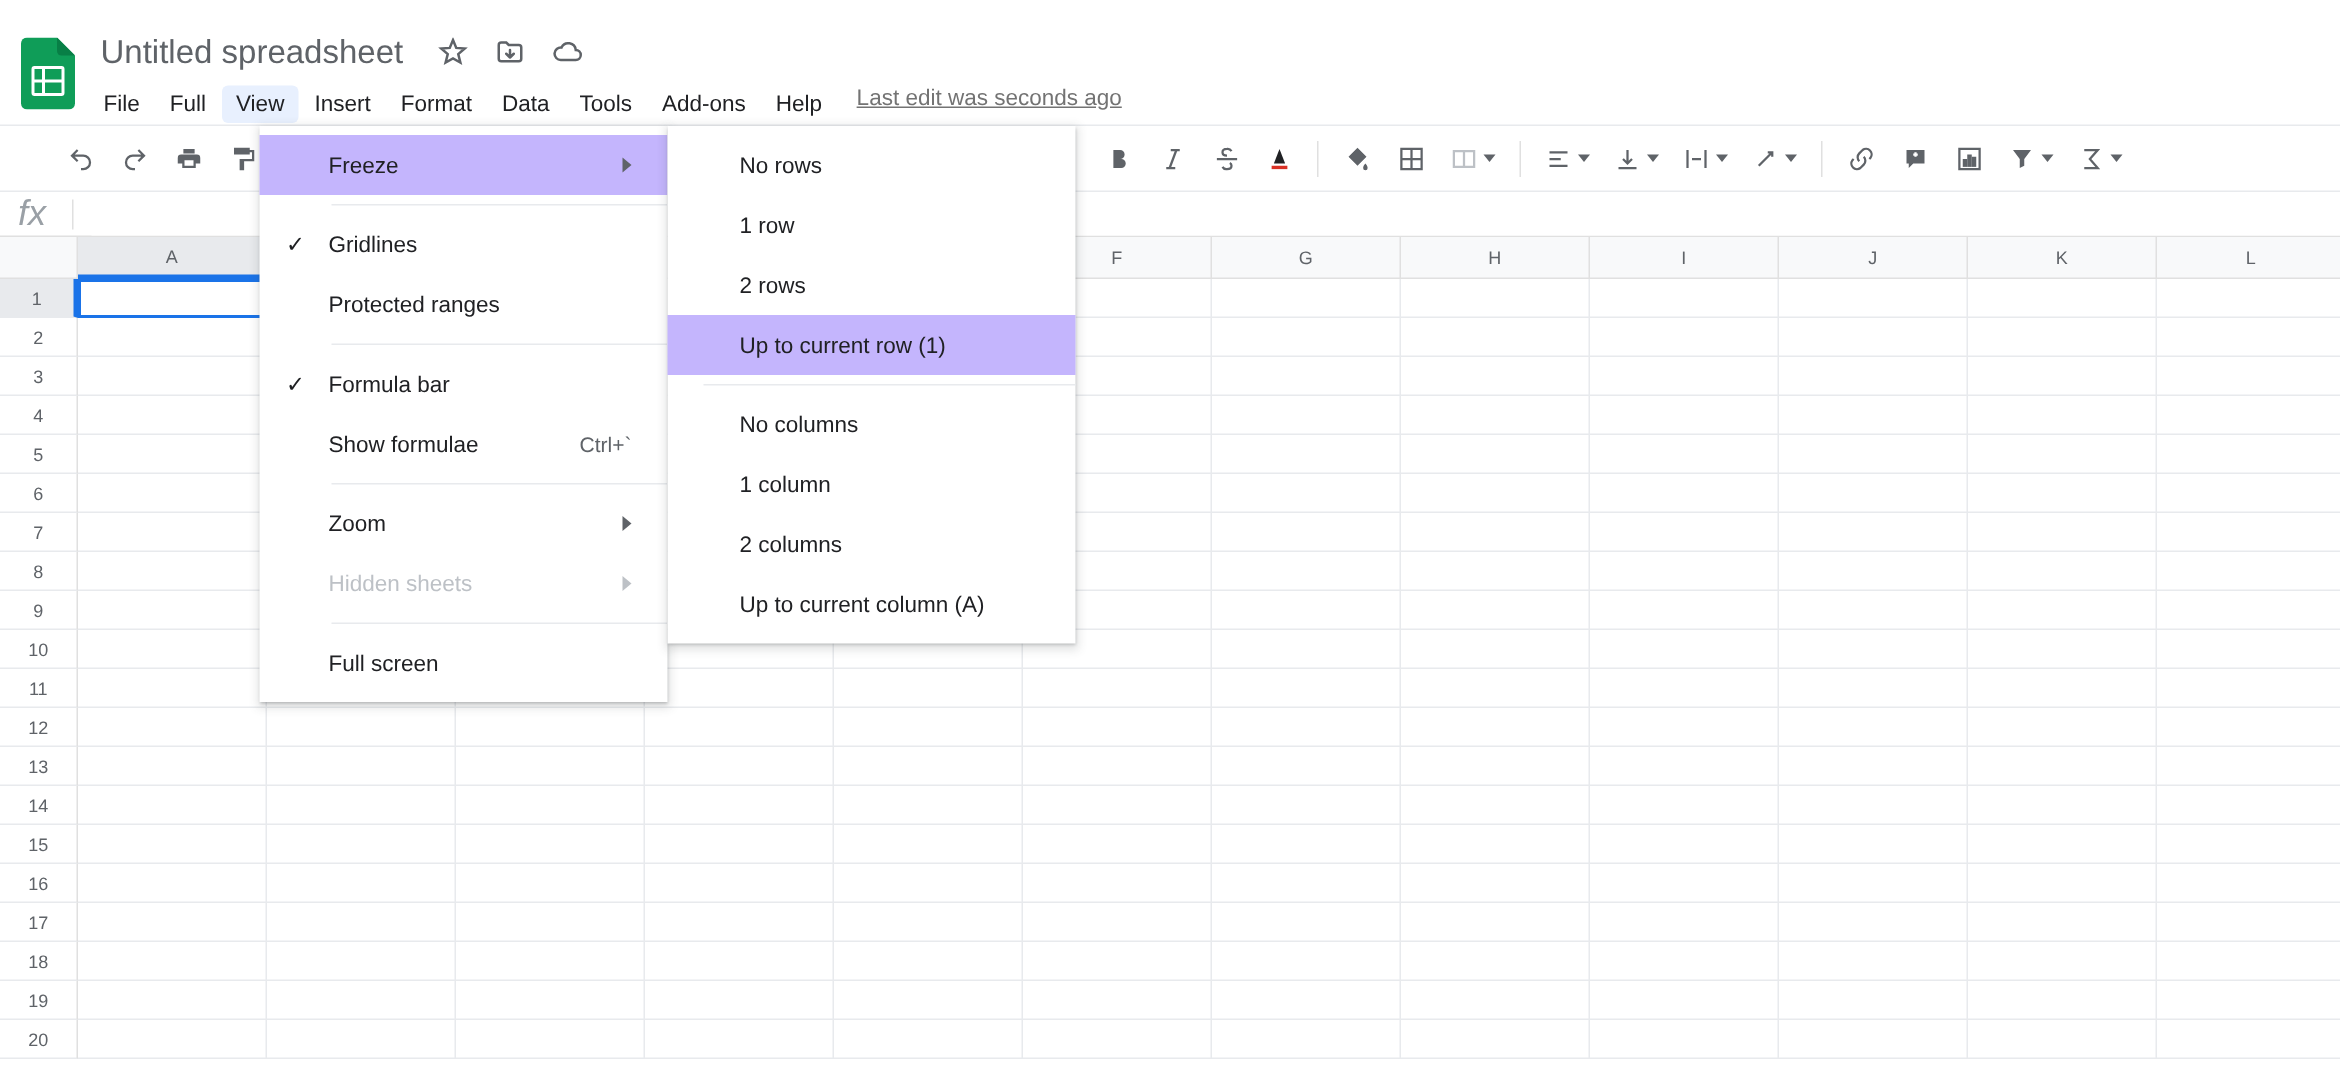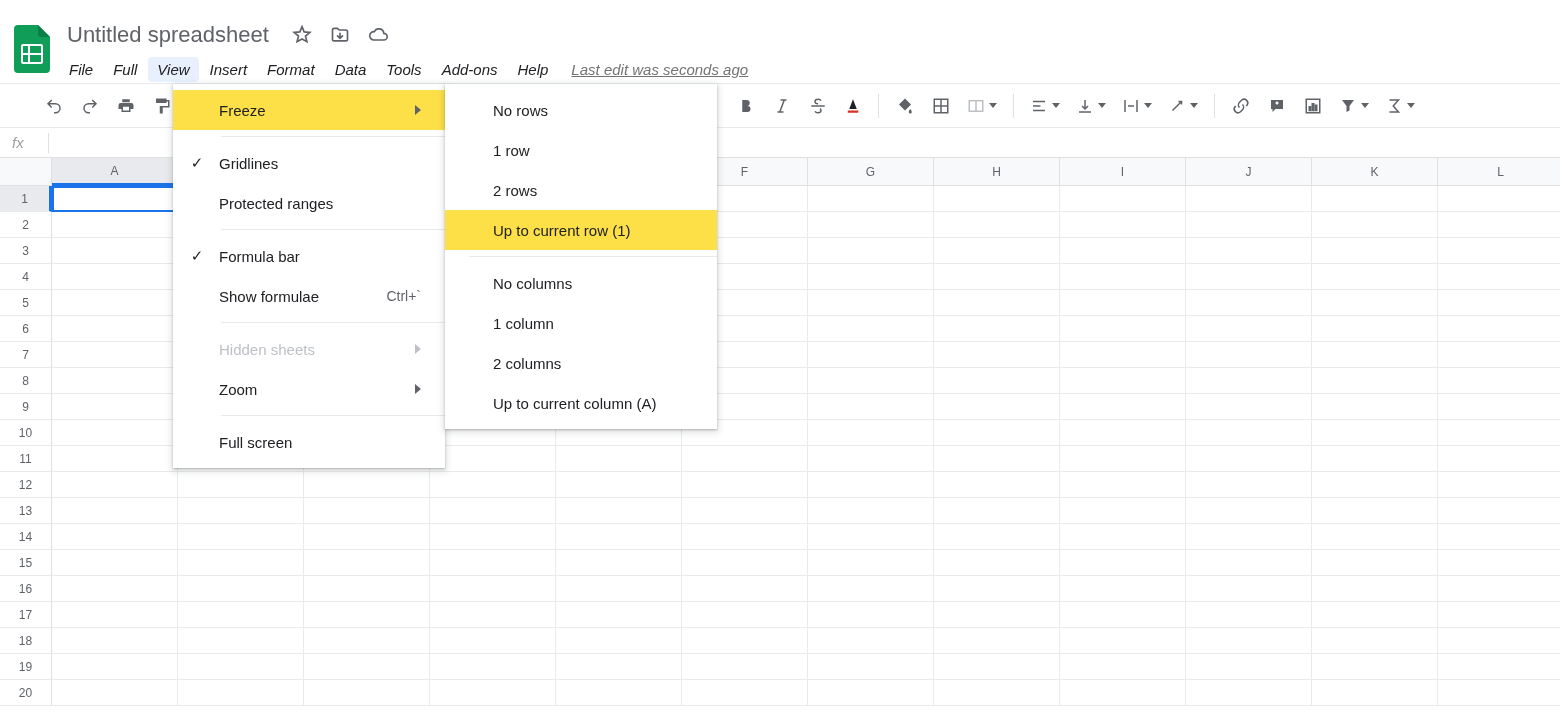--- a/index.html
+++ b/index.html
@@ -32,21 +32,21 @@
   .title-area { display: flex; flex-direction: column; }
   .doc-name-row { display: flex; align-items: center; gap: 14px; height: 32px; }
   .doc-title {
     font-size: 22px;
     color: #5f6368;
     padding: 2px 6px;
     border: 1px solid transparent;
     border-radius: 4px;
   }
   .title-icon { color: #5f6368; display:flex; align-items:center; justify-content:center; width:24px; height:24px; }
-  .menubar { display: flex; align-items: center; margin-top: 6px; gap: 2px; font-style: italic; }
+  .menubar { display: flex; margin-top: 6px; gap: 2px; }
   .menu-item {
     font-size: 15px;
     color: #202124;
     padding: 4px 9px;
     border-radius: 4px;
     cursor: pointer;
   }
   .menu-item.active { background: #e8f0fe; }
   .last-edit {
     font-size: 15px;
@@ -88,21 +88,21 @@
   .formula-bar {
     height: 30px;
     display: flex;
     align-items: center;
     border-bottom: 1px solid #e0e0e0;
     padding-left: 12px;
   }
   .fx-label {
     font-style: italic;
     color: #9aa0a6;
-    font-size: 15px;
+    font-size: 24px;
     width: 36px;
   }
   .fx-sep { width:1px; height:20px; background:#e0e0e0; margin-right:12px;}
   .fx-input {
     flex: 1; border: none; outline: none;
     font-size: 14px; height: 100%;
   }
 
   
   .grid { display: flex; }
@@ -165,21 +165,21 @@
   .submenu { left: 445px; top: 84px; width: 272px; }
   .dd-item {
     display: flex; align-items: center;
     height: 40px;
     padding: 0 24px 0 14px;
     font-size: 15px;
     color: #202124;
     cursor: pointer;
     gap: 12px;
   }
-  .dd-item:hover, .dd-item.highlight { background: #fde047; }
+  .dd-item:hover, .dd-item.highlight { background: #c4b5fd; }
   .dd-item.disabled { color: #bdc1c6; cursor: default; }
   .dd-item .check { width: 20px; color: #202124; display:flex; align-items:center; justify-content:center; }
   .dd-item .lbl { flex: 1; }
   .dd-item .shortcut { color: #5f6368; font-size: 14px; }
   .dd-item .arrow-right {
     width: 0; height: 0;
     border-top: 5px solid transparent;
     border-bottom: 5px solid transparent;
     border-left: 6px solid #5f6368;
   }
@@ -722,30 +722,30 @@
   <div class="dd-item">
     <span class="check">✓</span>
     <span class="lbl">Formula bar</span>
   </div>
   <div class="dd-item">
     <span class="check"></span>
     <span class="lbl">Show formulae</span>
     <span class="shortcut">Ctrl+`</span>
   </div>
   <div class="dd-sep"></div>
+  <div class="dd-item">
+    <span class="check"></span>
+    <span class="lbl">Zoom</span>
+    <span class="arrow-right"></span>
+  </div>
   <div class="dd-item disabled">
     <span class="check"></span>
     <span class="lbl">Hidden sheets</span>
     <span class="arrow-right"></span>
   </div>
-  <div class="dd-item">
-    <span class="check"></span>
-    <span class="lbl">Zoom</span>
-    <span class="arrow-right"></span>
-  </div>
   <div class="dd-sep"></div>
   <div class="dd-item">
     <span class="check"></span>
     <span class="lbl">Full screen</span>
   </div>
 </div>
 
 <div class="submenu">
   <div class="dd-item">
     <span class="lbl">No rows</span>

